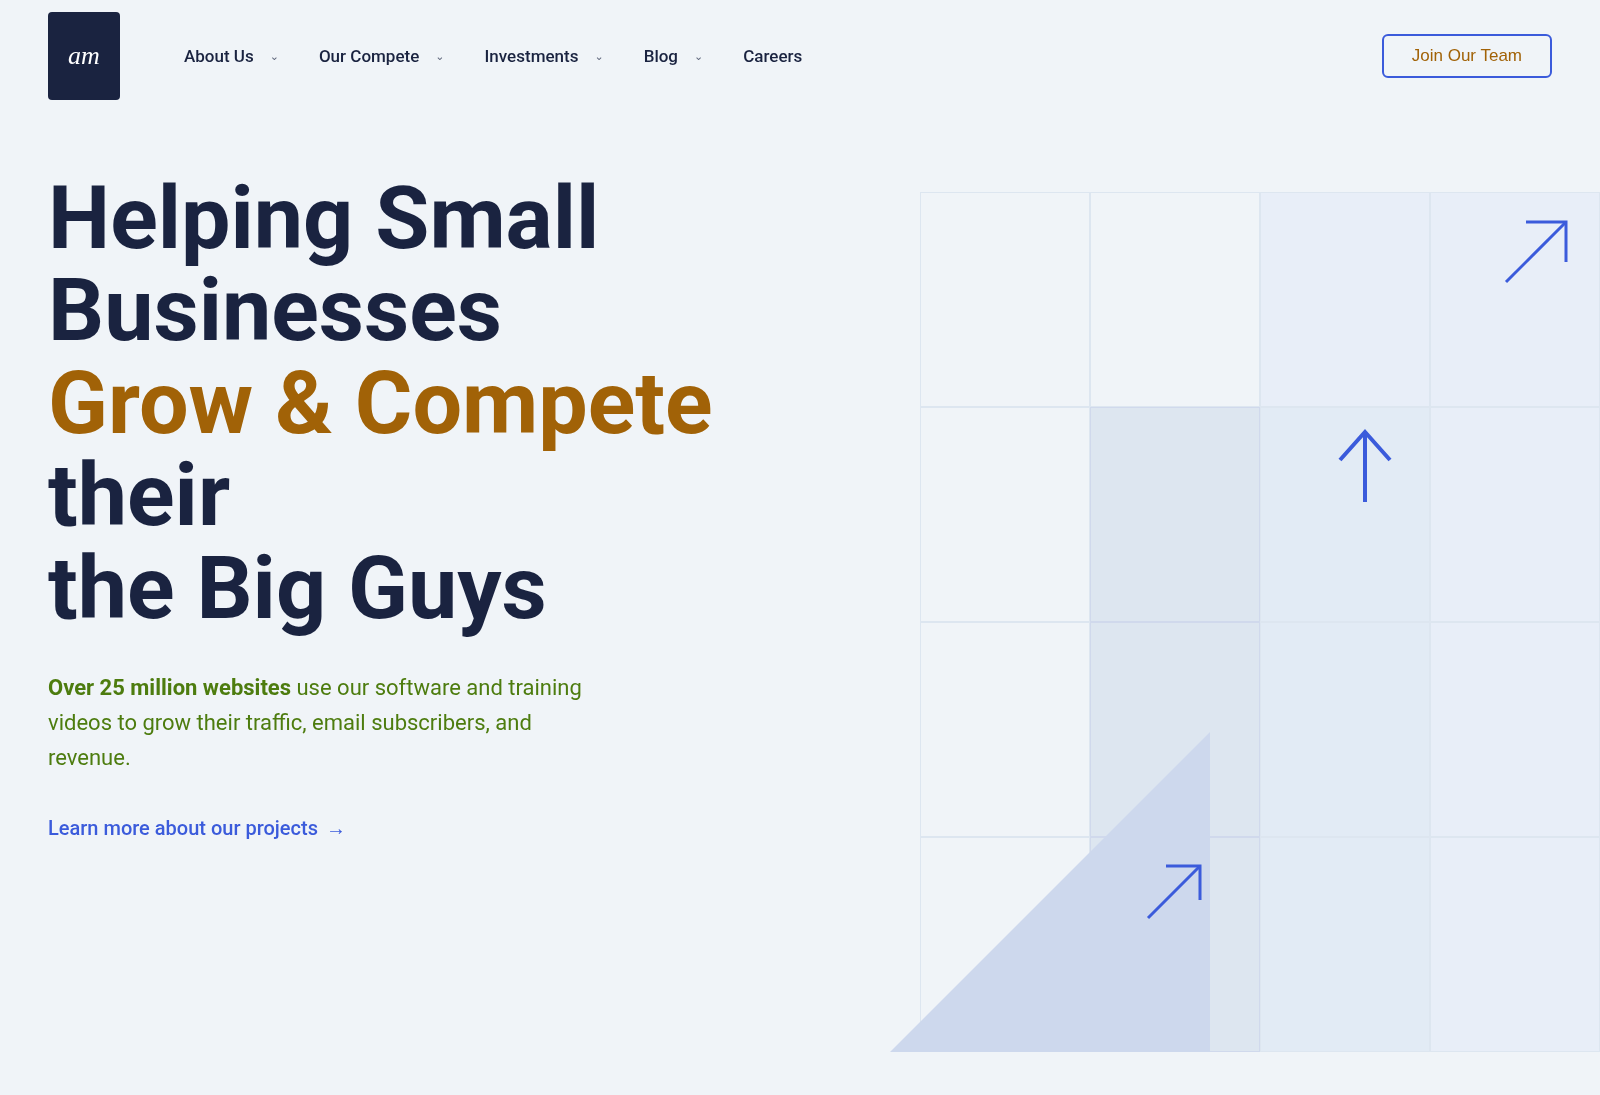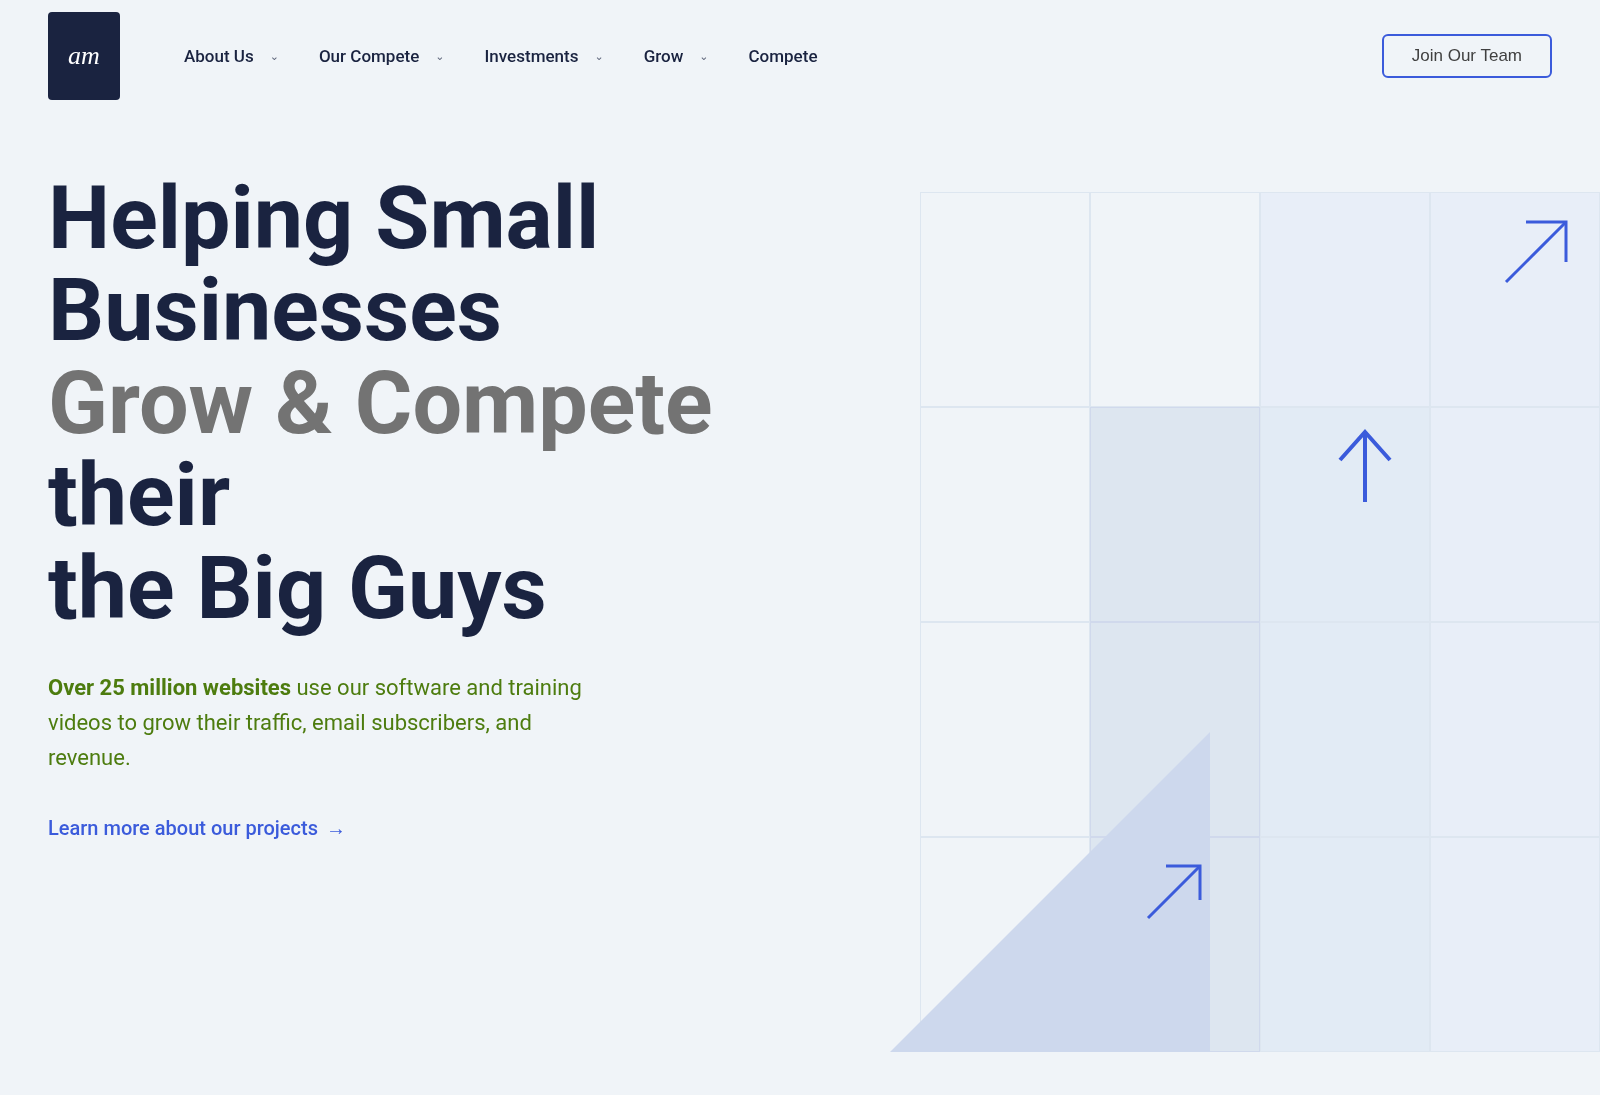--- a/index.html
+++ b/index.html
@@ -66,21 +66,21 @@
       text-decoration: none;
     }
 
     .chevron {
       font-size: 11px;
       opacity: 0.7;
     }
 
     .join-btn {
       border: 2px solid #3b5bdb;
-      color: #404040;
+      color: #a16207;
       background: transparent;
       padding: 10px 28px;
       border-radius: 6px;
       font-size: 17px;
       font-weight: 500;
       cursor: pointer;
       white-space: nowrap;
     }
 
     
@@ -99,21 +99,21 @@
 
     .hero-title {
       font-size: 88px;
       font-weight: 700;
       line-height: 1.05;
       color: #1a2340;
       margin-bottom: 36px;
     }
 
     .hero-title .highlight {
-      color: #737373;
+      color: #a16207;
     }
 
     .hero-desc {
       font-size: 22px;
       line-height: 1.6;
       color: #4d7c0f;
       margin-bottom: 40px;
       max-width: 540px;
     }
 
@@ -181,25 +181,25 @@
     </a>
     <a class="nav-item">
       <span>Our Compete</span>
       <span class="chevron">⌄</span>
     </a>
     <a class="nav-item">
       <span>Investments</span>
       <span class="chevron">⌄</span>
     </a>
     <a class="nav-item">
-      <span>Grow</span>
-      <span class="chevron">⌄</span>
-    </a>
-    <a class="nav-item">
-      <span>Compete</span>
+      <span>Blog</span>
+      <span class="chevron">⌄</span>
+    </a>
+    <a class="nav-item">
+      <span>Careers</span>
     </a>
   </div>
 
   <button class="join-btn">Join Our Team</button>
 </nav>
 
 <section class="hero">
 
   <div class="hero-text">
     <h1 class="hero-title">

